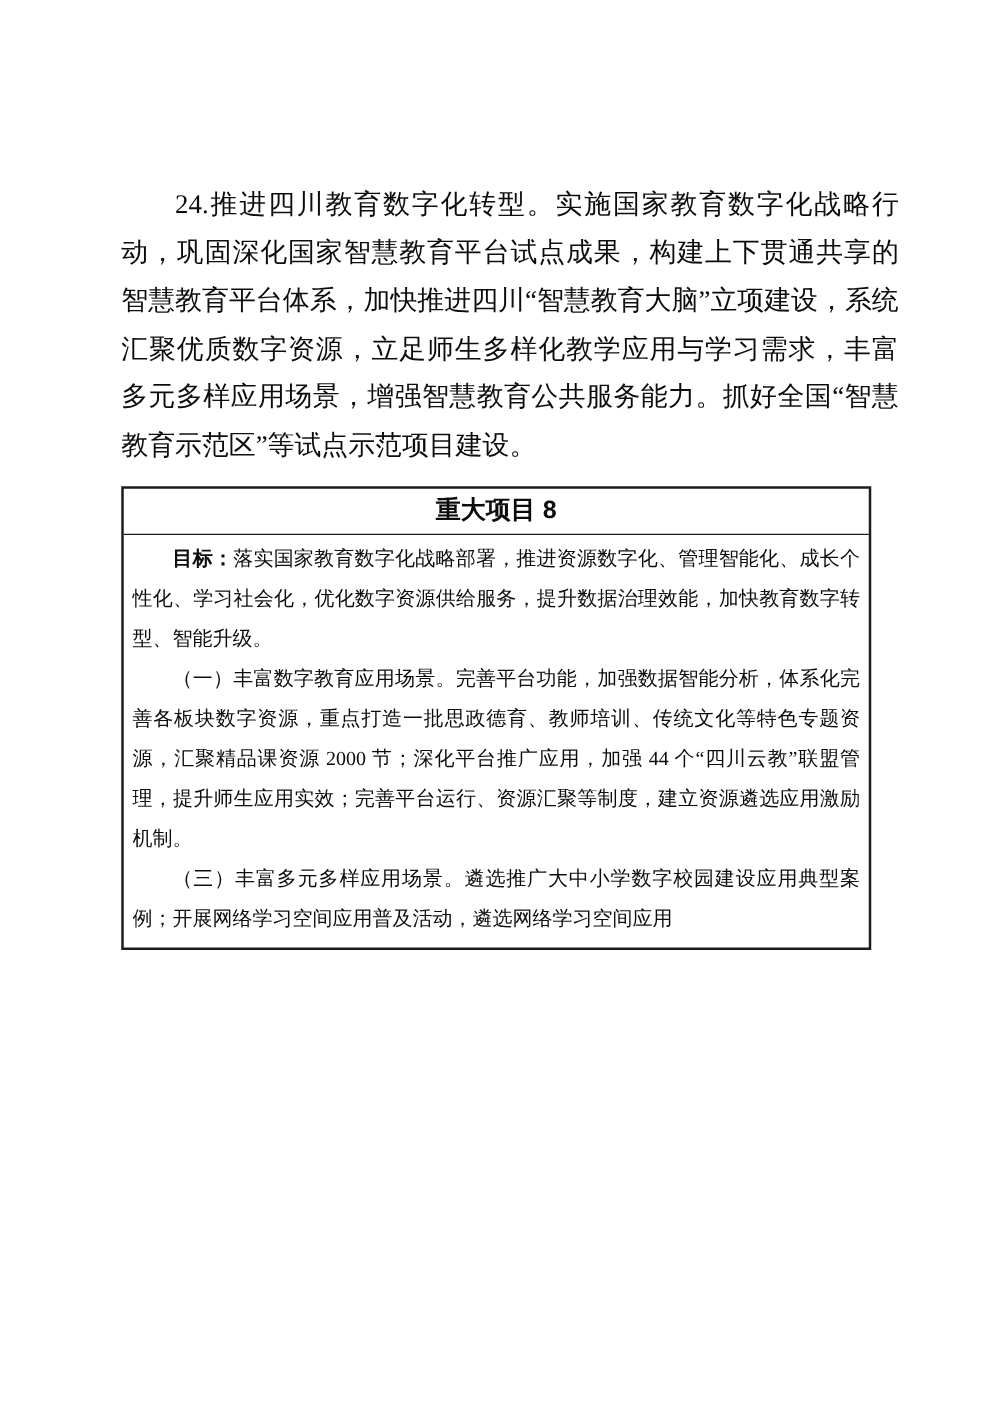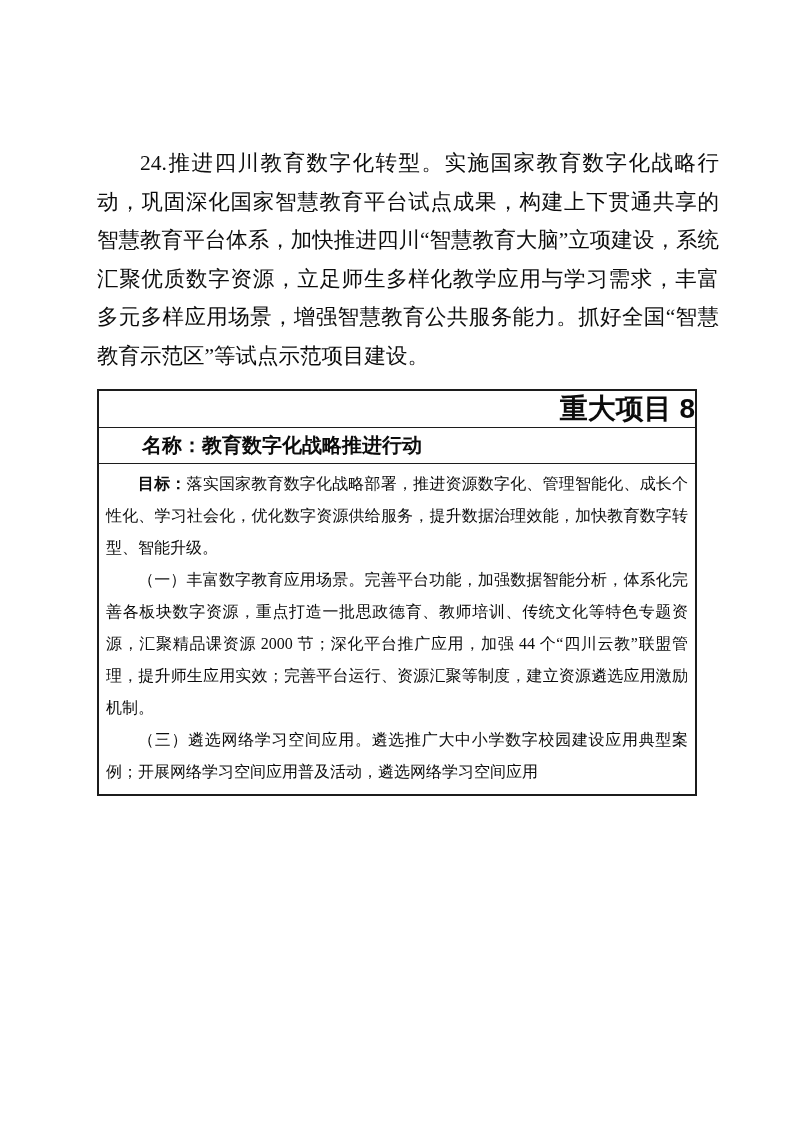--- a/index.html
+++ b/index.html
@@ -34,22 +34,22 @@
     font-weight: bold;
   }
   .box {
     width: 600px;
     border: 2px solid #1c1c1c;
   }
   .box-row-title {
     height: 37px;
     line-height: 35px;
     border-bottom: 1px solid #1c1c1c;
-    text-align: right;
-    font-size: 28px;
+    text-align: center;
+    font-size: 20px;
   }
   .box-row-name {
     height: 36px;
     line-height: 34px;
     border-bottom: 1px solid #1c1c1c;
     padding-left: 43px;
     font-size: 20px;
   }
   .box-body {
     padding: 4px 7px 6px 7px;
@@ -72,29 +72,28 @@
 </head>
 <body>
 
 <div class="page">
   <div class="content">
 
     <p class="intro"><span class="kai">24.推进四川教育数字化转型。</span><span>实施国家教育数字化战略行动，巩固深化国家智慧教育平台试点成果，构建上下贯通共享的智慧教育平台体系，加快推进四川“智慧教育大脑”立项建设，系统汇聚优质数字资源，立足师生多样化教学应用与学习需求，丰富多元多样应用场景，增强智慧教育公共服务能力。抓好全国“智慧教育示范区”等试点示范项目建设。</span></p>
 
     <div class="box">
       <div class="box-row-title hei">重大项目 8</div>
-      <div class="box-row-name hei">名称：教育数字化战略推进行动</div>
       <div class="box-body">
 
         <p><span class="hei">目标：</span><span>落实国家教育数字化战略部署，推进资源数字化、管理智能化、成长个性化、学习社会化，优化数字资源供给服务，提升数据治理效能，加快教育数字转型、智能升级。</span></p>
 
 
         <p><span class="kai">（一）丰富数字教育应用场景。</span><span>完善平台功能，加强数据智能分析，体系化完善各板块数字资源，重点打造一批思政德育、教师培训、传统文化等特色专题资源，汇聚精品课资源 2000 节；深化平台推广应用，加强 44 个“四川云教”联盟管理，提升师生应用实效；完善平台运行、资源汇聚等制度，建立资源遴选应用激励机制。</span></p>
 
 
-        <p><span class="kai">（三）遴选网络学习空间应用。</span><span>遴选推广大中小学数字校园建设应用典型案例；开展网络学习空间应用普及活动，遴选网络学习空间应用</span></p>
+        <p><span class="kai">（三）丰富多元多样应用场景。</span><span>遴选推广大中小学数字校园建设应用典型案例；开展网络学习空间应用普及活动，遴选网络学习空间应用</span></p>
 
       </div>
     </div>
   </div>
 
   <div class="footer-pagenum">— 30 —</div>
 </div>
 
 </body></html>

